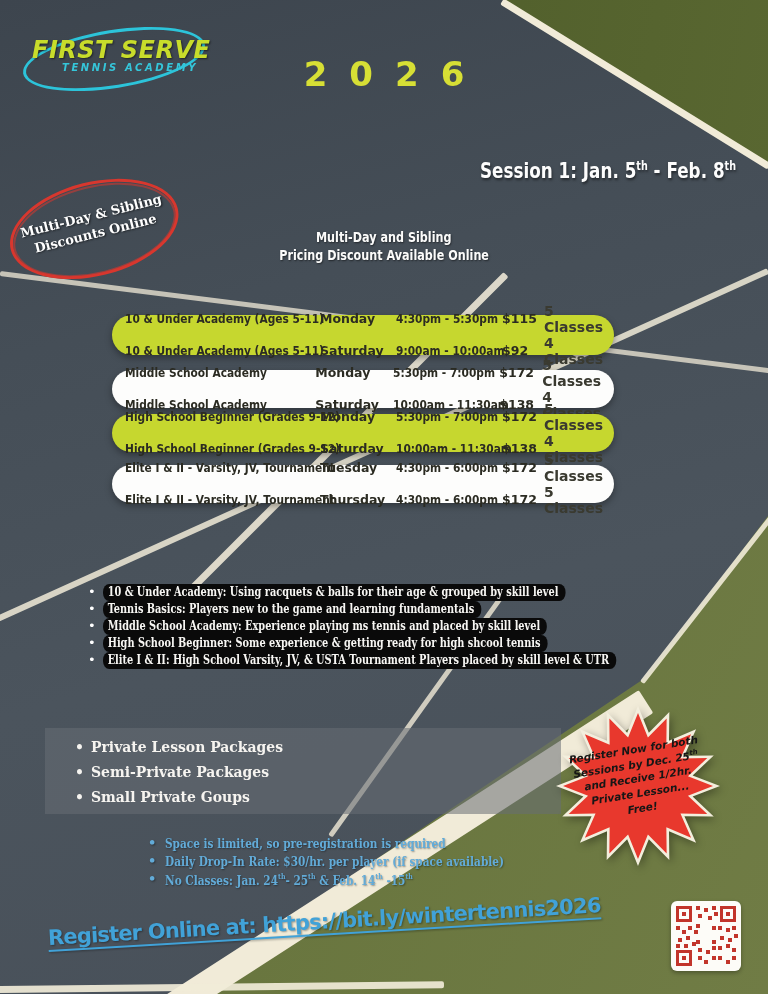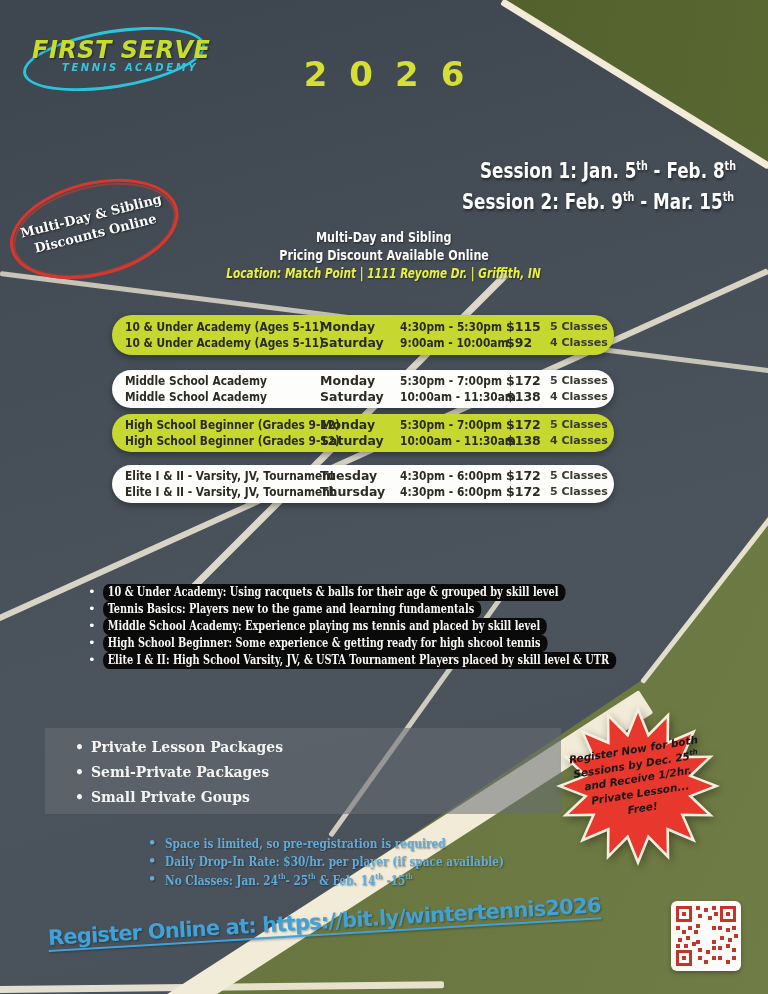--- a/index.html
+++ b/index.html
@@ -59,21 +59,21 @@
   .pill{position:absolute;left:112px;width:502px;border-radius:22px;
     display:flex;flex-direction:column;justify-content:center;
     box-shadow:0 3px 7px rgba(0,0,0,.35);}
   .pill-yellow{background:#c6d72f;}
   .pill-white{background:#fdfdfc;}
   .prow{display:flex;align-items:center;font-size:12.5px;font-weight:bold;color:#2b2b22;line-height:16px;}
   .c-name{width:208px;padding-left:13px;box-sizing:border-box;}
   .c-day{width:80px;}
   .c-time{width:106px;}
   .c-price{width:44px;}
-  .c-classes{font-size:11px;color:#3a3a30;}
+  .c-classes{font-size:14px;color:#3a3a30;}
   .sq{display:inline-block;transform:scaleX(.85);transform-origin:0 50%;white-space:nowrap;}
   .sub{font-size:9px;font-weight:bold;line-height:10px;}
   
   .descs{left:88px;top:584px;}
   .d-line{display:flex;align-items:flex-start;margin-bottom:1px;height:16px;}
   .d-bullet{color:#fff;width:15px;font-size:13px;line-height:15px;}
   .d-text{display:inline-block;transform:scaleX(.78);transform-origin:0 50%;
     background:#0a0a0a;color:#f7f6f3;font-family:"DejaVu Serif","Liberation Serif",serif;
     font-weight:bold;font-size:12.5px;line-height:14px;padding:1px 9px 2px 6px;
     border-radius:8px;white-space:nowrap;}
@@ -136,27 +136,23 @@
     <div class="logo-swoosh"></div>
     <div class="logo-main">FIRST SERVE</div>
     <div class="logo-sub">TENNIS ACADEMY</div>
   </div>
 
   <div class="abs year">2026</div>
 
   <div class="abs session s1">
     <span class="ln"><span>Session 1: Jan. 5</span><sup>th</sup><span> - Feb. 8</span><sup>th</sup></span>
   </div>
-  <div class="abs session s2">
-    <span class="ln"><span>Session 2: Feb. 9</span><sup>th</sup><span> - Mar. 15</span><sup>th</sup></span>
-  </div>
 
   <div class="abs promo p1"><span class="ln">Multi-Day and Sibling</span></div>
   <div class="abs promo p2"><span class="ln">Pricing Discount  Available Online</span></div>
-  <div class="abs location"><span class="ln">Location: Match Point | 1111 Reyome Dr. | Griffith, IN</span></div>
 
   <div class="abs badge">
     <div class="badge-ellipse"></div>
     <div class="badge-ellipse2"></div>
     <div class="badge-text">
       <span>Multi-Day &amp; Sibling</span><br>
       <span>Discounts Online</span>
     </div>
   </div>
 

